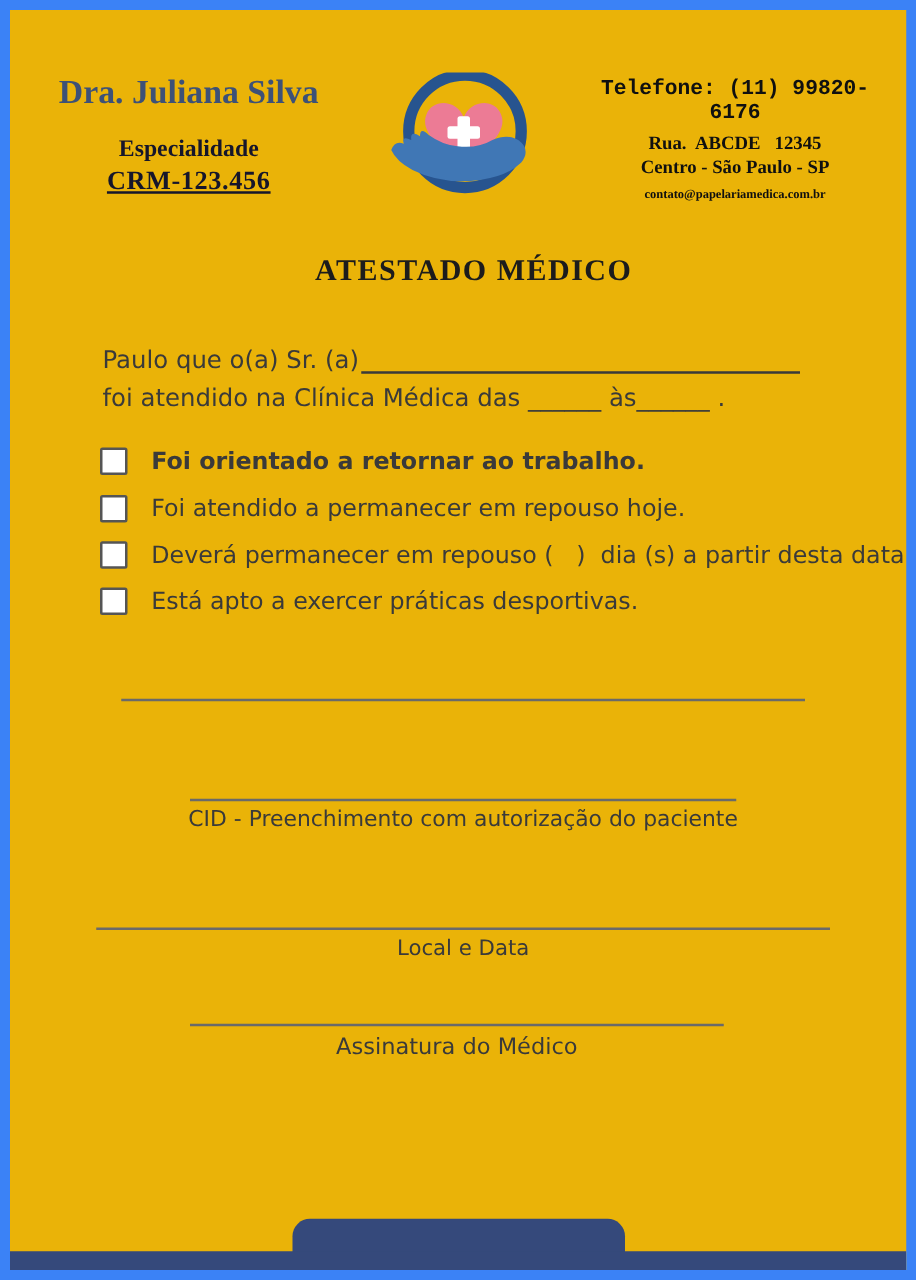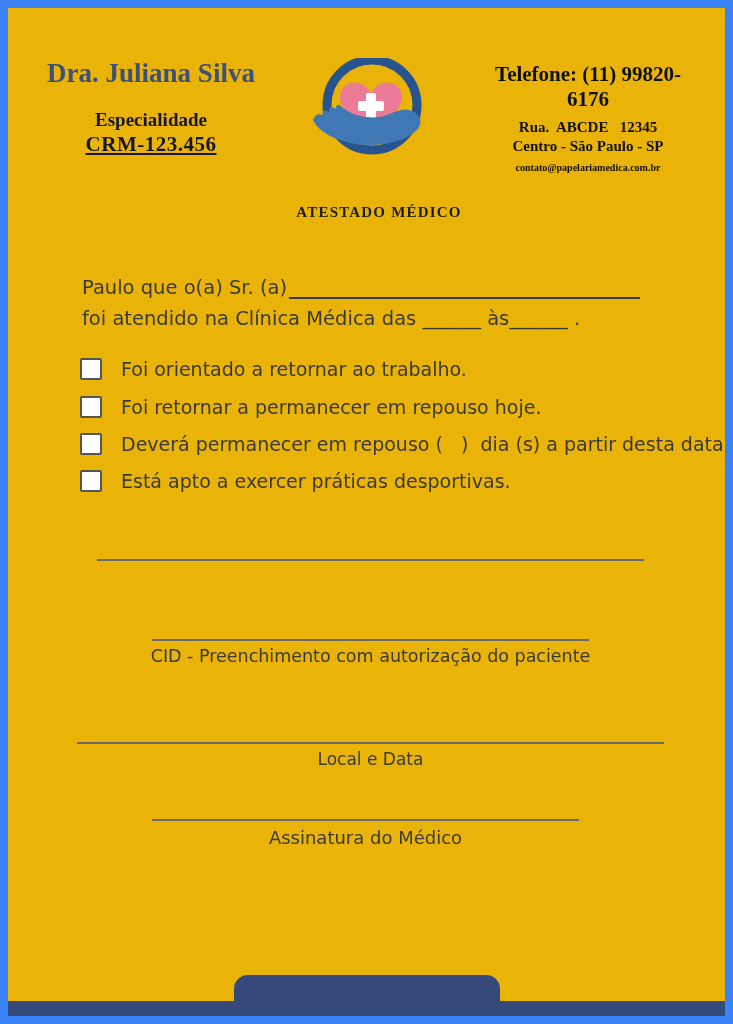--- a/index.html
+++ b/index.html
@@ -24,47 +24,47 @@
   .doctor-crm { font-size:21px; margin-top:1px; color:#16162b; letter-spacing:0.5px;text-decoration:underline; }
 
   .logo { position:absolute; left:301px; top:50px; width:122px; height:98px; }
 
   .contact-block {
     position:absolute; left:470px; top:54px; width:220px;
     text-align:center;
     font-family:"Liberation Serif", serif;
     font-weight:bold; color:#101010;
   }
-  .contact-phone { font-size:21px; margin-bottom:7px; }
+  .contact-phone { font-size:17px; margin-bottom:7px;font-family:Liberation Mono, monospace; }
   .contact-addr1 { font-size:15px; margin-bottom:2px; }
   .contact-addr2 { font-size:15px; margin-bottom:7px; }
   .contact-email { font-size:10px; }
 
   
   .title {
     position:absolute; left:0; right:0; top:196px; margin:0;
     text-align:center;
     font-family:"Liberation Serif", serif;
-    font-size:15px; font-weight:bold; letter-spacing:1.2px;
+    font-size:24px; font-weight:bold; letter-spacing:1.2px;
     color:#1c1c1c;
     padding-left:25px;
   }
 
   
   .intro {
     position:absolute; left:74px; top:264px; width:558px;
     font-size:19.5px; line-height:31px; color:#3a3a3a;
   }
   .intro-line1 { display:flex; }
   .intro-line1 .fill { flex:1; border-bottom:2px solid #3a3a3a; margin-bottom:4px; margin-left:2px; }
   .intro-line2 { white-space:nowrap; }
 
   
   .cb-row { position:absolute; left:72px; height:24px; display:flex; align-items:center; }
-  .cb-row.r0 { top:349px; } .cb-row.r1 { top:387px; }
+  .cb-row.r0 { top:349px;font-weight:bold; } .cb-row.r1 { top:387px; }
   .cb-row.r2 { top:424px; } .cb-row.r3 { top:461px;text-align:center; }
   .cb-box {
     width:22px; height:22px; flex:0 0 22px;
     border:2px solid #555555; border-radius:2px; background:#ffffff;
     box-sizing:border-box; cursor:pointer;
   }
   .cb-label { margin-left:19px; font-size:19px; color:#3a3a3a; white-space:nowrap; }
 
   
   .rule { position:absolute; border-bottom:2px solid #6a6a6a; }
@@ -127,21 +127,21 @@
     </div>
     <div class="intro-line2">foi atendido na Clínica Médica das ______ às______ .</div>
   </div>
 
   <div class="cb-row r0">
     <span class="cb-box"></span>
     <span class="cb-label">Foi orientado a retornar ao trabalho.</span>
   </div>
   <div class="cb-row r1">
     <span class="cb-box"></span>
-    <span class="cb-label">Foi retornar a permanecer em repouso hoje.</span>
+    <span class="cb-label">Foi atendido a permanecer em repouso hoje.</span>
   </div>
   <div class="cb-row r2">
     <span class="cb-box"></span>
     <span class="cb-label">Deverá permanecer em repouso (&nbsp;&nbsp;&nbsp;)&nbsp; dia (s) a partir desta data</span>
   </div>
   <div class="cb-row r3">
     <span class="cb-box"></span>
     <span class="cb-label">Está apto a exercer práticas desportivas.</span>
   </div>
 

